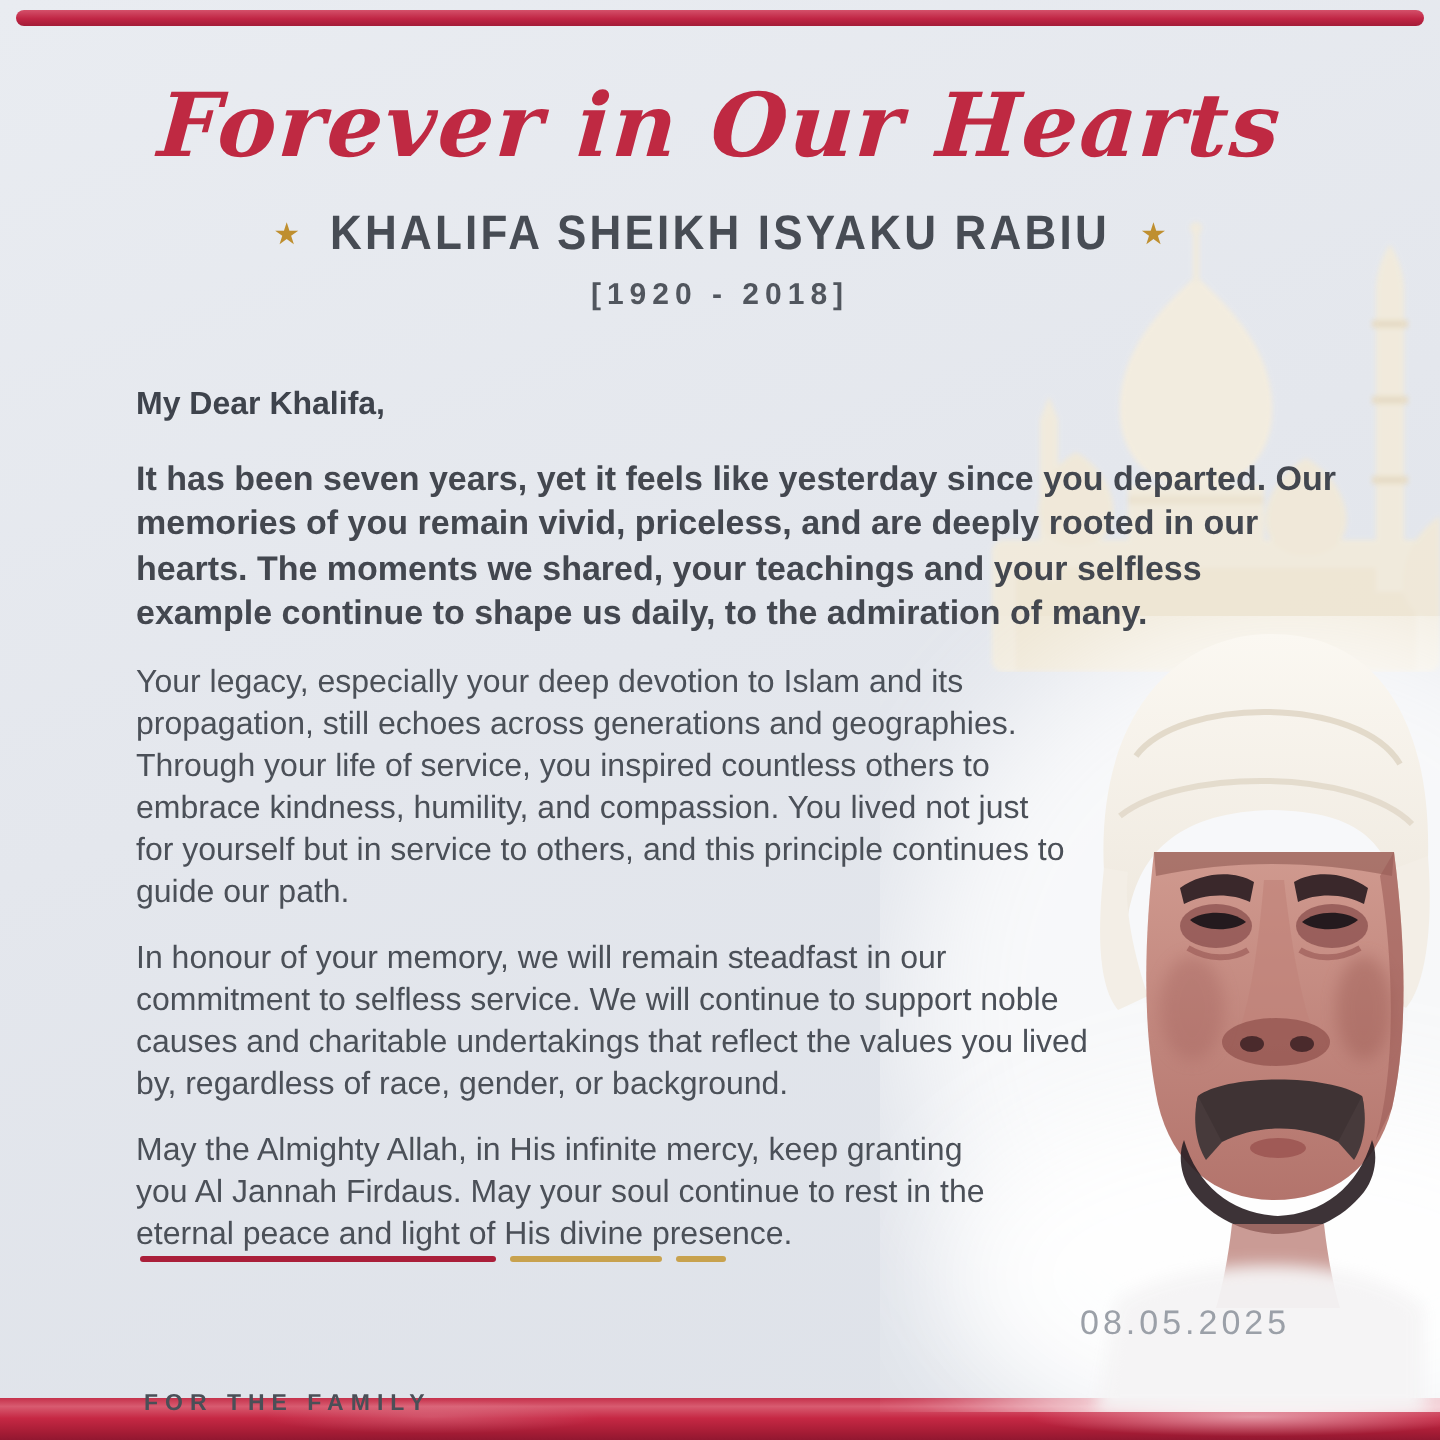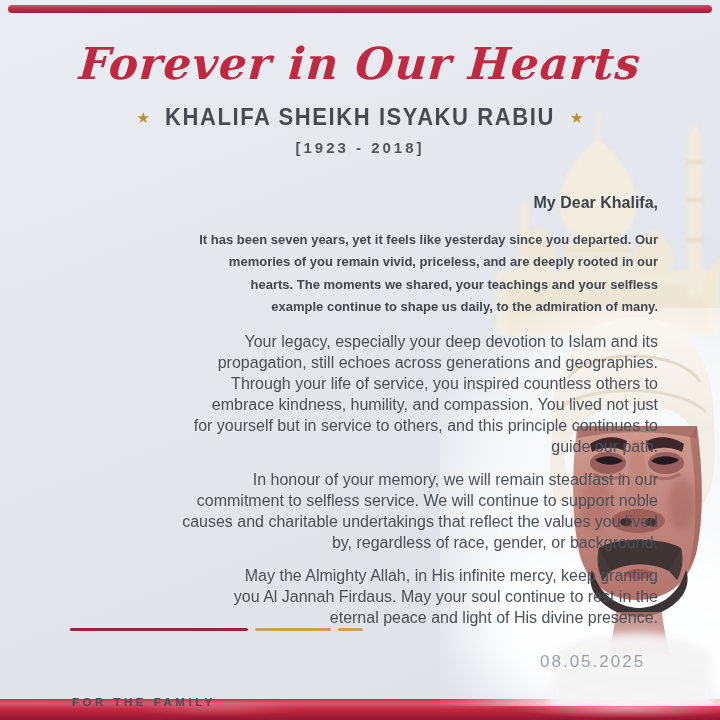--- a/index.html
+++ b/index.html
@@ -30,24 +30,24 @@
     transform:skewX(-4deg);
   }
   .name-row{display:flex;align-items:center;justify-content:center;gap:15px;margin-top:12px;}
   .star{color:#bf8f2f;font-size:15px;line-height:15px;}
   .deceased-name{
     font-size:22px;font-weight:700;color:#474c54;letter-spacing:1.6px;
     transform:scaleY(1.1);white-space:nowrap;
   }
   .years{margin-top:9px;font-size:15px;font-weight:700;color:#51565e;letter-spacing:3px;}
   
-  .letter{position:absolute;left:68px;top:194px;width:590px;z-index:3;text-align:right;}
+  .letter{position:absolute;left:68px;top:194px;width:590px;z-index:3;}
   .salutation{font-size:16px;font-weight:700;color:#3e434c;}
   .para{white-space:pre;color:#4b5058;}
-  .para-lead{margin-top:17px;font-size:13px;font-weight:600;line-height:22.4px;color:#43474f;}
+  .para-lead{margin-top:17px;font-size:17px;font-weight:600;line-height:22.4px;color:#43474f;}
   .para-rest{margin-top:12px;font-size:16px;font-weight:400;line-height:21px;}
   
   .sig-divider{position:absolute;left:70px;top:628px;display:flex;align-items:center;gap:7px;z-index:3;}
   .seg{height:3px;border-radius:2px;}
   .seg-red{width:178px;background:#aa1f3a;}
   .seg-gold1{width:76px;background:#c8a24e;}
   .seg-gold2{width:25px;background:#c8a24e;}
   .sig-name{position:absolute;left:70px;top:638px;font-size:19px;font-weight:700;color:#3f444c;z-index:3;}
   .sig-titles{font-size:12px;font-weight:700;letter-spacing:.5px;color:#43484f;}
   .sig-for{position:absolute;left:72px;top:696px;font-size:11.5px;font-weight:600;letter-spacing:3.5px;color:#4a4f57;z-index:3;}
@@ -158,21 +158,21 @@
     <path d="M118 342 C158 318 242 318 272 346 L272 398 L108 398 Z" fill="#f5f4f5" opacity="0.95" filter="url(#soft2)"></path>
   </svg>
 
   <div class="header">
     <div class="script-title">Forever in Our Hearts</div>
     <div class="name-row">
       <span class="star">★</span>
       <span class="deceased-name">KHALIFA SHEIKH ISYAKU RABIU</span>
       <span class="star">★</span>
     </div>
-    <div class="years">[1923 - 2018]</div>
+    <div class="years">[1920 - 2018]</div>
   </div>
 
   <div class="letter">
     <div class="salutation">My Dear Khalifa,</div>
     <div class="para para-lead">It has been seven years, yet it feels like yesterday since you departed. Our
 memories of you remain vivid, priceless, and are deeply rooted in our
 hearts. The moments we shared, your teachings and your selfless
 example continue to shape us daily, to the admiration of many.</div>
     <div class="para para-rest">Your legacy, especially your deep devotion to Islam and its
 propagation, still echoes across generations and geographies.

